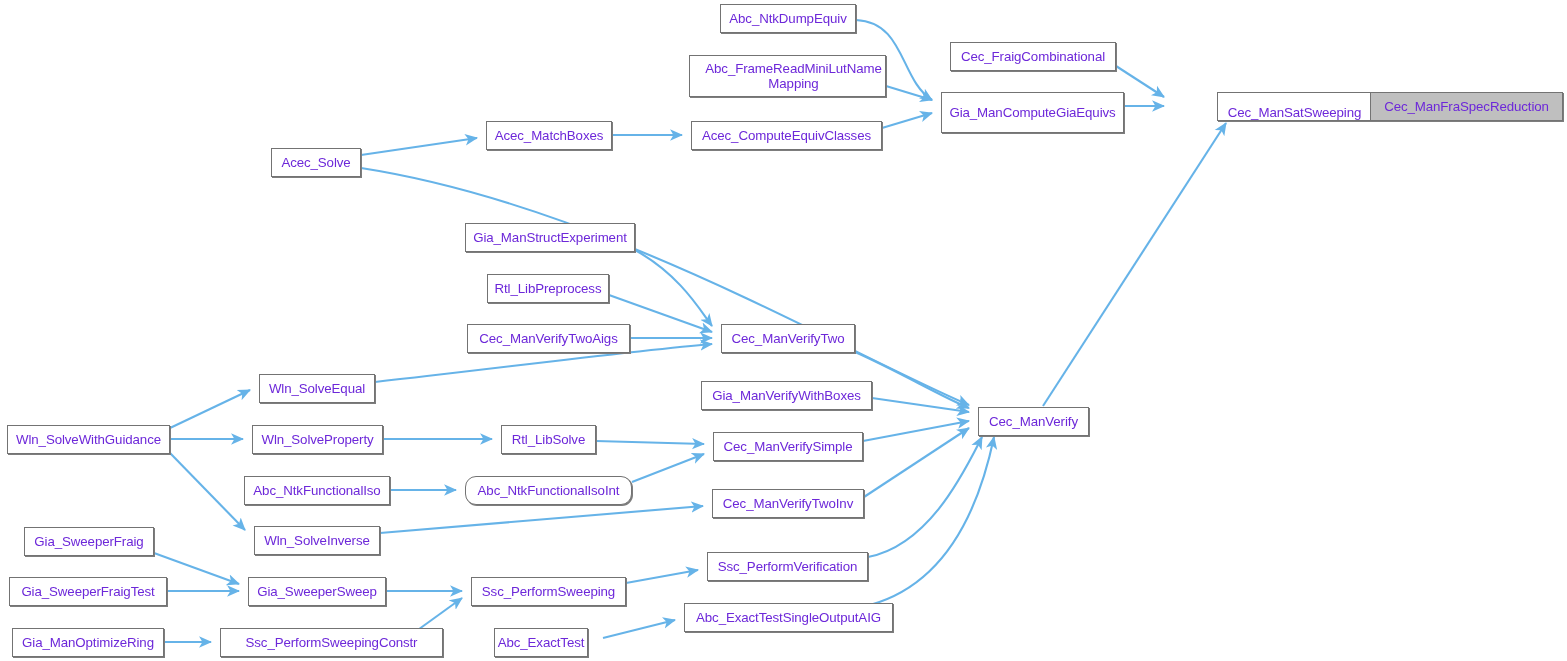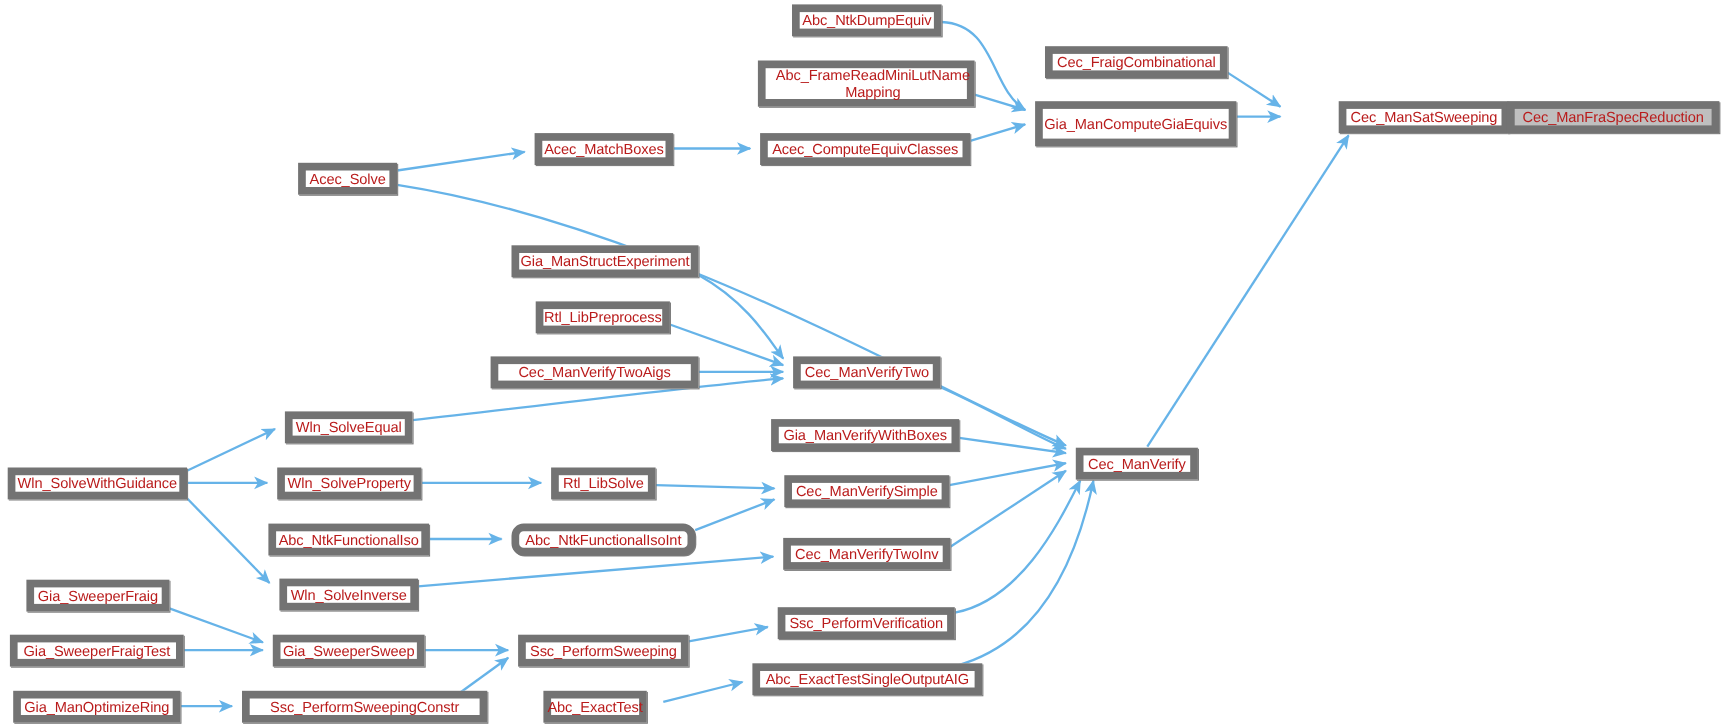--- a/index.html
+++ b/index.html
@@ -21,27 +21,27 @@
     left: 0;
     top: 0;
     width: 1567px;
     height: 661px;
     pointer-events: none;
   }
   .node {
     position: absolute;
     box-sizing: border-box;
     background: #ffffff;
-    border: 7px solid #737373;
+    border: 1px solid #737373;
     box-shadow: 1px 1px 0 0 #7d7d7d;
     display: flex;
     align-items: center;
     justify-content: center;
     text-align: center;
-    color: #b91c1c;
+    color: #6d28d9;
     font-size: 13.3px;
     line-height: 1.13;
     letter-spacing: -0.1px;
     white-space: pre-line;
     cursor: pointer;
     z-index: 5;
   }
   .node.highlight {
     background: #bfbfbf;
   }
@@ -101,21 +101,21 @@
     <div class="node" style="left: 689px; top: 55px; width: 197px; height: 42px; padding-left: 12px;"><span class="node-label">Abc_FrameReadMiniLutName
 Mapping</span></div>
     <div class="node" style="left: 941px; top: 92px; width: 183px; height: 41px;"><span class="node-label">Gia_ManComputeGiaEquivs</span></div>
     <div class="node" style="left: 1217px; top: 92px; width: 155px; height: 29px; align-items: flex-end;"><span class="node-label">Cec_ManSatSweeping</span></div>
     <div class="node highlight" style="left: 1370px; top: 92px; width: 193px; height: 29px;"><span class="node-label">Cec_ManFraSpecReduction</span></div>
     <div class="node" style="left: 486px; top: 121px; width: 126px; height: 29px;"><span class="node-label">Acec_MatchBoxes</span></div>
     <div class="node" style="left: 691px; top: 121px; width: 191px; height: 29px;"><span class="node-label">Acec_ComputeEquivClasses</span></div>
     <div class="node" style="left: 271px; top: 148px; width: 90px; height: 29px;"><span class="node-label">Acec_Solve</span></div>
     <div class="node" style="left: 465px; top: 223px; width: 170px; height: 29px;"><span class="node-label">Gia_ManStructExperiment</span></div>
     <div class="node" style="left: 487px; top: 274px; width: 122px; height: 29px;"><span class="node-label">Rtl_LibPreprocess</span></div>
-    <div class="node" style="left: 446px; top: 324px; width: 189px; height: 29px;"><span class="node-label">Cec_ManVerifyTwoAigs</span></div>
+    <div class="node" style="left: 467px; top: 324px; width: 163px; height: 29px;"><span class="node-label">Cec_ManVerifyTwoAigs</span></div>
     <div class="node" style="left: 721px; top: 324px; width: 134px; height: 29px;"><span class="node-label">Cec_ManVerifyTwo</span></div>
     <div class="node" style="left: 259px; top: 374px; width: 116px; height: 29px;"><span class="node-label">Wln_SolveEqual</span></div>
     <div class="node" style="left: 701px; top: 381px; width: 171px; height: 29px;"><span class="node-label">Gia_ManVerifyWithBoxes</span></div>
     <div class="node" style="left: 978px; top: 407px; width: 111px; height: 29px;"><span class="node-label">Cec_ManVerify</span></div>
     <div class="node" style="left: 7px; top: 425px; width: 163px; height: 29px;"><span class="node-label">Wln_SolveWithGuidance</span></div>
     <div class="node" style="left: 252px; top: 425px; width: 131px; height: 29px;"><span class="node-label">Wln_SolveProperty</span></div>
     <div class="node" style="left: 501px; top: 425px; width: 95px; height: 29px;"><span class="node-label">Rtl_LibSolve</span></div>
     <div class="node" style="left: 713px; top: 432px; width: 150px; height: 29px;"><span class="node-label">Cec_ManVerifySimple</span></div>
     <div class="node" style="left: 244px; top: 476px; width: 146px; height: 29px;"><span class="node-label">Abc_NtkFunctionalIso</span></div>
     <div class="node" style="left: 465px; top: 476px; width: 167px; height: 29px; border-radius: 11px;"><span class="node-label">Abc_NtkFunctionalIsoInt</span></div>

